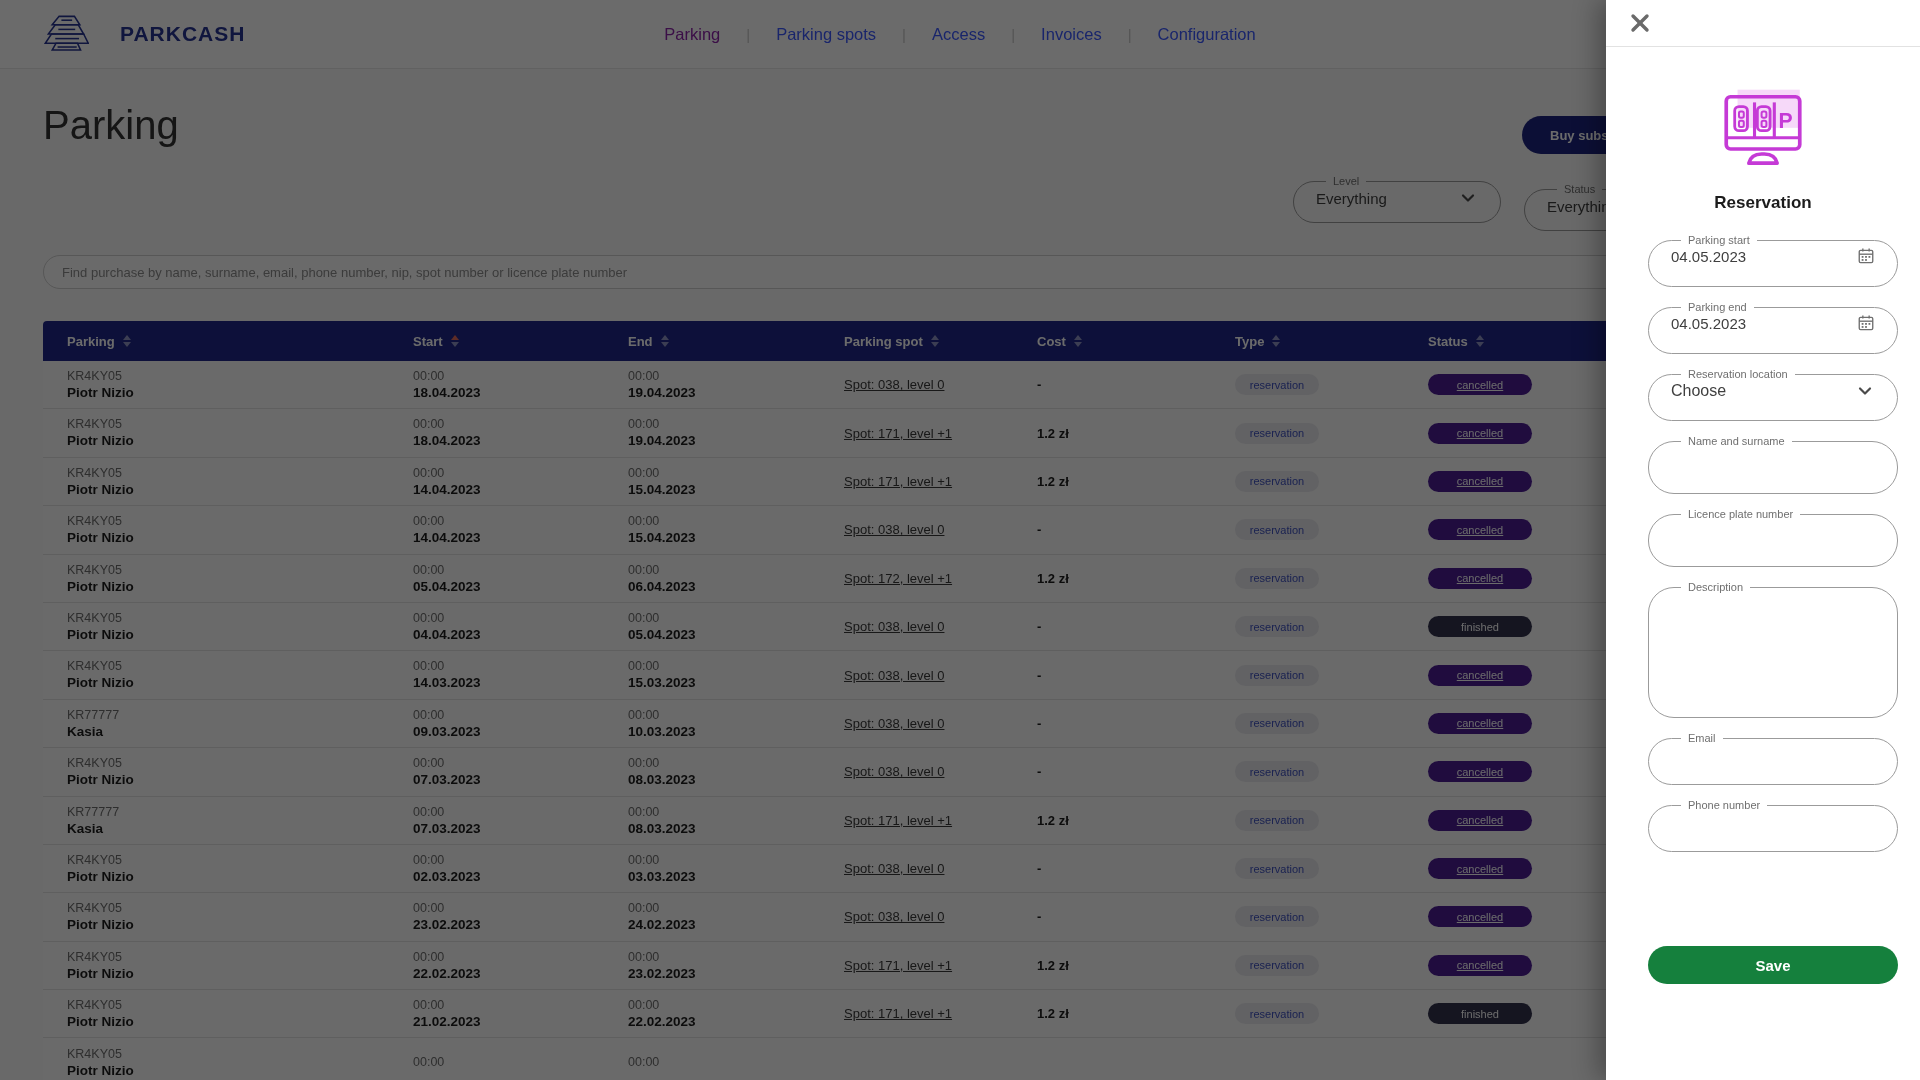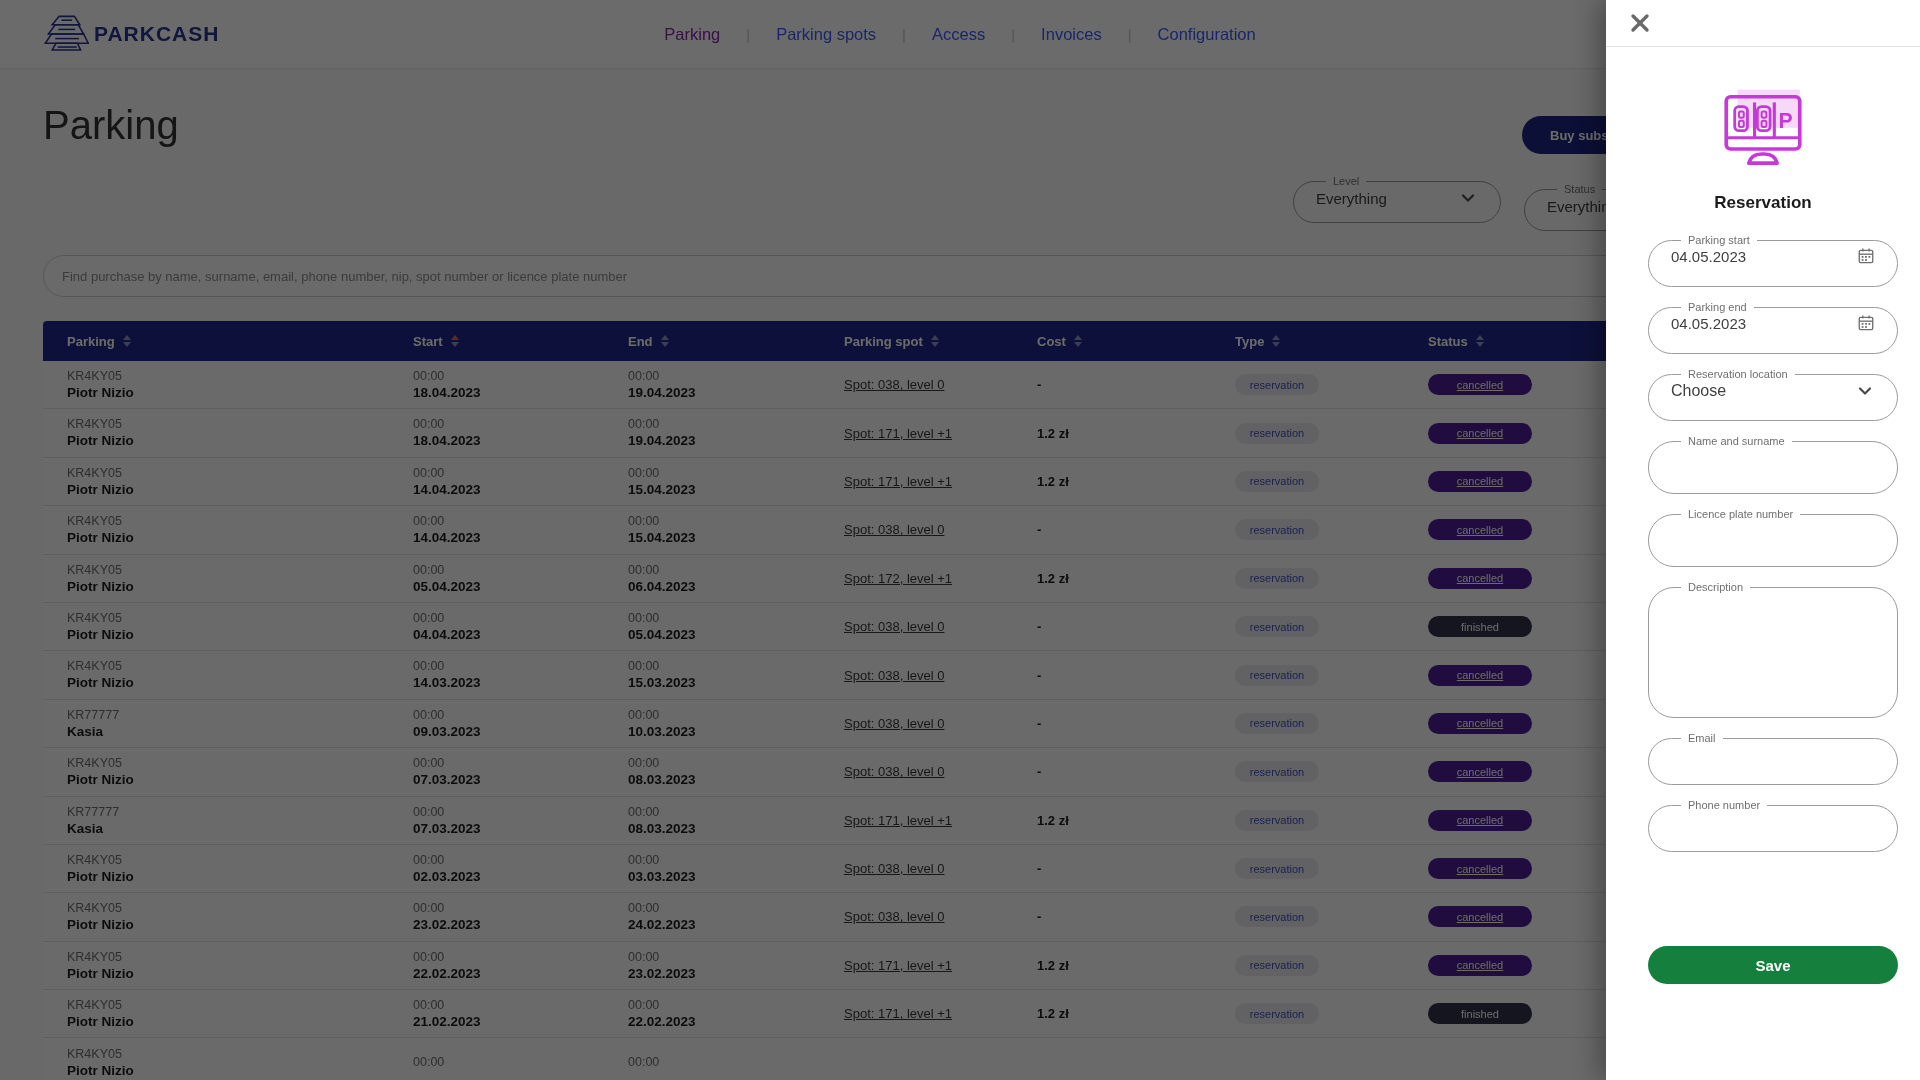--- a/index.html
+++ b/index.html
@@ -3,21 +3,21 @@
 <meta charset="utf-8">
 <style>
   * { margin:0; padding:0; box-sizing:border-box; }
   html,body { width:1920px; height:1080px; overflow:hidden; background:#3c3c3e; }
   body { font-family:"Liberation Sans", sans-serif; }
   .app { position:relative; width:1920px; height:1080px; background:#fafafa; overflow:hidden; }
 
   
   .topbar { position:absolute; top:0; left:0; width:100%; height:69px; background:#ffffff;
             border-bottom:1px solid #e8e8e8; display:flex; align-items:center; }
-  .logo { display:flex; align-items:center; gap:5px; margin-left:43px; cursor:pointer; }
+  .logo { display:flex; align-items:center; gap:31px; margin-left:43px; cursor:pointer; }
   .logo-text { font-size:21px; font-weight:800; letter-spacing:1px; color:#283593; }
   .nav { position:absolute; left:50%; transform:translateX(-50%); display:flex; align-items:center; gap:26px; }
   .nav-item { font-size:16.5px; color:#3d5afe; cursor:pointer; }
   .nav-item.active { color:#8e24aa; }
   .nav-sep { color:#c9c9c9; font-size:15px; }
 
   
   .page-title { position:absolute; left:43px; top:103px; font-size:40px; font-weight:500; color:#323232; }
   .buy-btn { position:absolute; left:1522px; top:116px; height:38px; padding:0 28px; border:none;
              background:#1d2480; color:#fff; font-weight:700; font-size:13px; border-radius:19px;
@@ -27,21 +27,21 @@
   fieldset.fld { border:1px solid #9b9b9b; border-radius:26px; padding:0 14px; background:transparent; }
   fieldset.fld legend { margin-left:18px; padding:0 7px; font-size:11px; color:#6f6f6f; line-height:1; }
   .fld-row { display:flex; align-items:center; justify-content:space-between; padding:1px 8px 8px 8px; }
   .fld-row .val { font-size:15px; color:#3f3f3f; border:none; outline:none; background:transparent;
                   width:100%; font-family:"Liberation Sans", sans-serif; }
 
   .filter-level { position:absolute; left:1293px; top:176px; width:208px; height:47px; }
   .filter-status { position:absolute; left:1524px; top:184px; width:208px; height:47px; }
 
   
-  .search { position:absolute; left:43px; top:255px; width:1834px; height:42px; border:1px solid #cfcfcf;
+  .search { position:absolute; left:43px; top:255px; width:1834px; height:34px; border:1px solid #cfcfcf;
             border-radius:21px; background:#fdfdfd; font-size:13px; color:#444; padding:0 18px;
             outline:none; font-family:"Liberation Sans", sans-serif; }
   .search::placeholder { color:#8d8d8d; }
 
   
   .table { position:absolute; left:43px; top:321px; width:1834px; }
   .trow { display:grid; grid-template-columns:346px 215px 216px 193px 198px 193px minmax(0,1fr);
           padding-left:24px; align-items:center; }
   .thead { background:#20288a; height:40px; border-radius:4px 4px 0 0; }
   .th { display:flex; align-items:center; gap:8px; color:#fff; font-size:13px; font-weight:700; cursor:pointer; }

